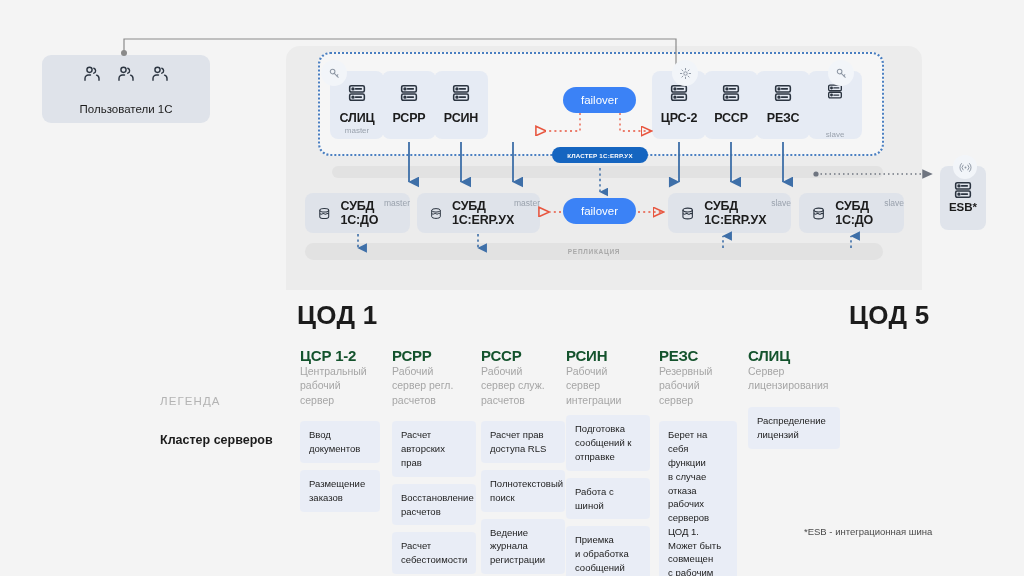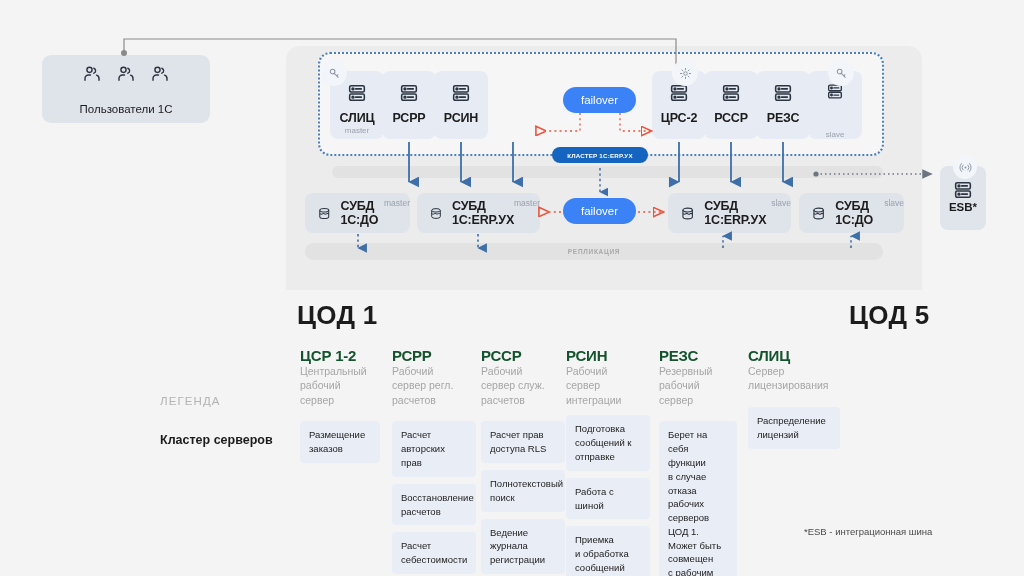--- a/index.html
+++ b/index.html
@@ -430,20 +430,21 @@
 
   <div id="legend">
     <div id="legend-title">ЛЕГЕНДА</div>
     <div id="legend-sub">Кластер серверов</div>
   </div>
 
   <div class="col" style="left:300px;width:80px">
     <div class="code">ЦСР 1-2</div>
     <div class="desc">Центральный<br>рабочий<br>сервер</div>
     <div class="chips" style="margin-top:14px">
+      <div class="chip">Ввод документов</div>
       <div class="chip">Размещение<br>заказов</div>
     </div>
   </div>
 
   <div class="col" style="left:392px;width:84px">
     <div class="code">РСРР</div>
     <div class="desc">Рабочий<br>сервер регл.<br>расчетов</div>
     <div class="chips" style="margin-top:14px">
       <div class="chip">Расчет авторских<br>прав</div>
       <div class="chip">Восстановление<br>расчетов</div>

